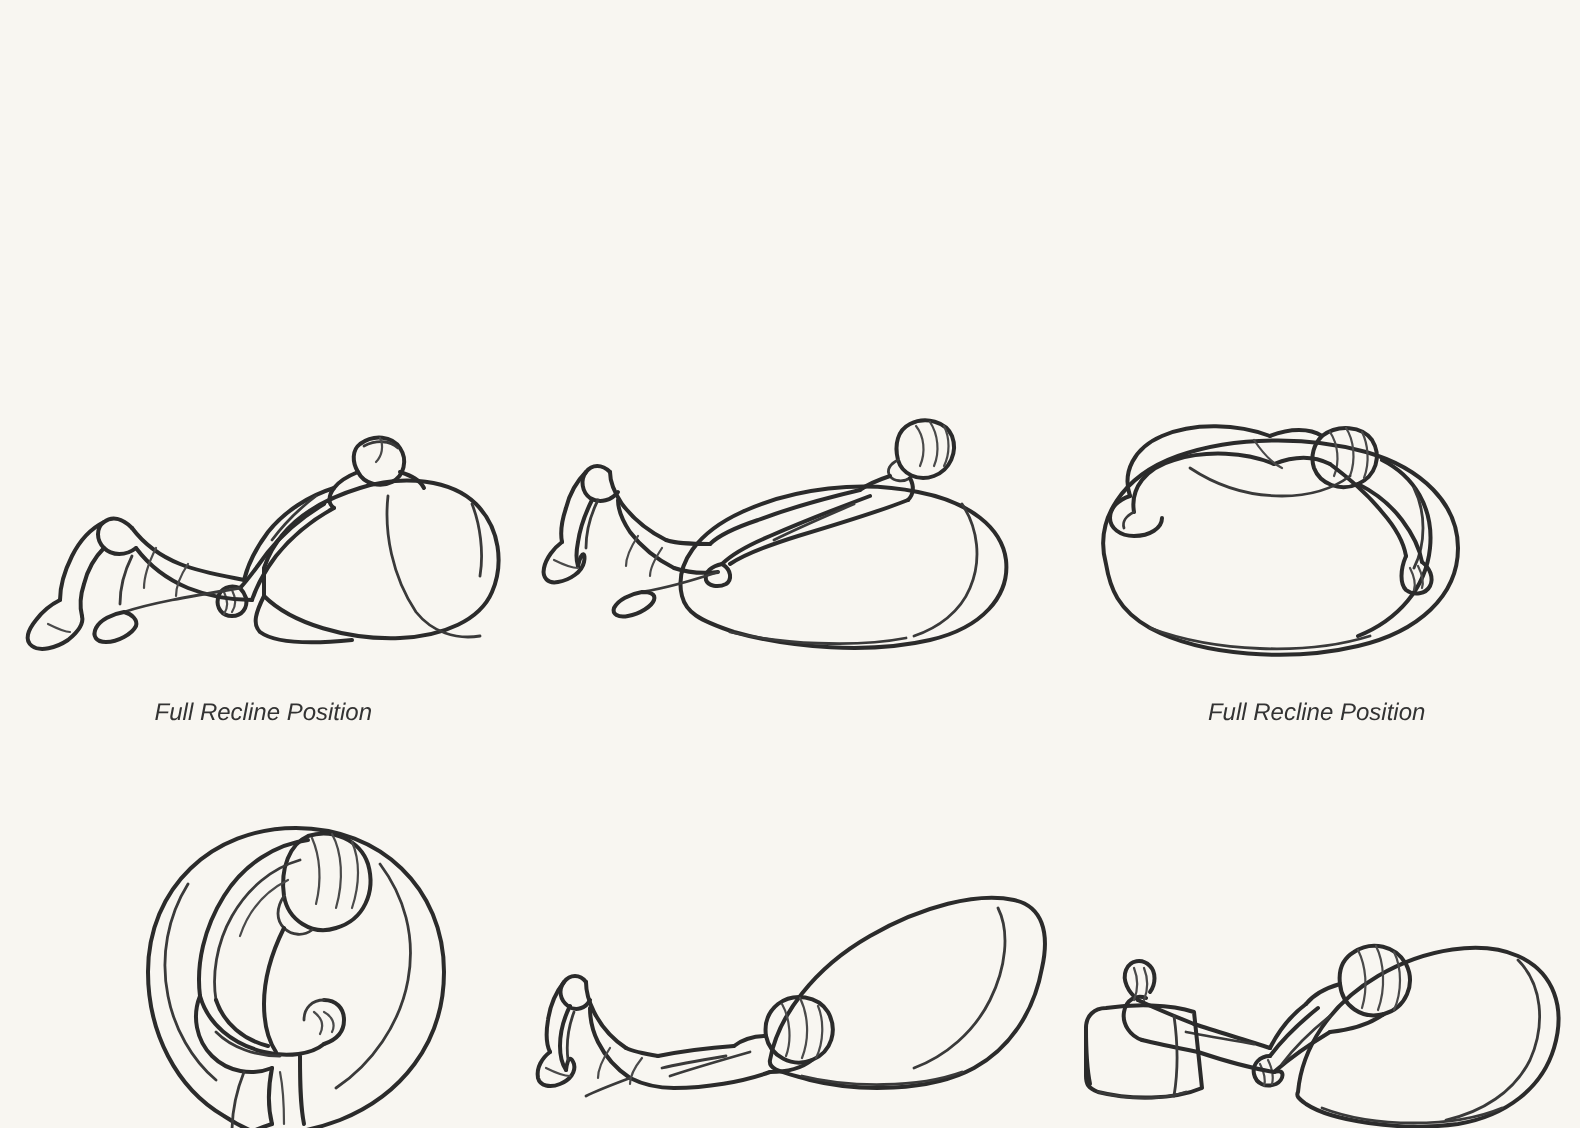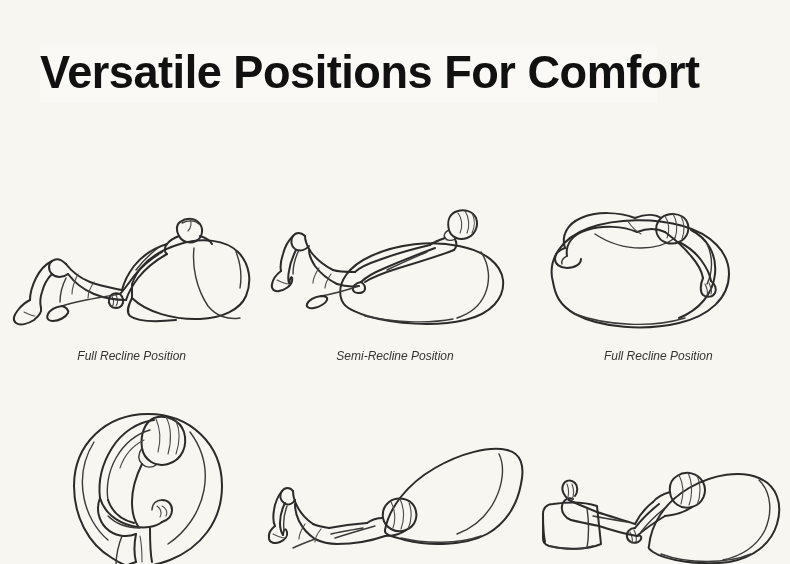--- a/index.html
+++ b/index.html
@@ -113,24 +113,20 @@
     stroke-width: 1.1;
     stroke-linecap: round;
     stroke-linejoin: round;
   }
 </style>
 </head>
 <body>
 
 <div id="page">
 
-  <div class="title-wrap">
-    <div class="title-bg"></div>
-    <h1 class="page-title">Versatile Positions For Comfort</h1>
-  </div>
 
   <div class="row" id="row-top">
 
     <div class="cell">
       <div class="illus">
         <svg width="255" height="160" viewBox="0 0 255 160" aria-hidden="true">
 
           <path class="ln" d="M128 98 C134 80 150 66 176 58 C198 51 222 54 234 66
                                C246 78 248 96 242 110 C236 124 218 132 196 133
                                C170 134 142 126 128 112 Z"></path>
@@ -242,21 +238,20 @@
           <path class="ln-thin" d="M92 100 C80 104 66 108 54 110"></path>
           <path class="ln-thin" d="M32 64 C28 72 26 80 26 88"></path>
 
           <path class="ln" d="M54 110 C48 111 42 114 40 118 C39 121 42 123 47 122
                               C53 121 59 117 60 114 C61 111 58 110 54 110 Z"></path>
 
           <path class="ln-hair" d="M52 82 C48 88 46 93 46 97"></path>
           <path class="ln-hair" d="M64 88 C60 94 58 99 58 102"></path>
         </svg>
       </div>
-      <div class="caption">Semi-Recline Position</div>
     </div>
 
     <div class="cell">
       <div class="illus">
         <svg width="255" height="160" viewBox="0 0 255 160" aria-hidden="true">
 
           <path class="ln" d="M22 96 C16 74 30 52 58 42 C86 32 124 32 152 40
                                C180 48 198 66 198 88 C198 112 178 130 148 137
                                C114 145 70 142 44 128 C28 119 24 108 22 96 Z"></path>
 

